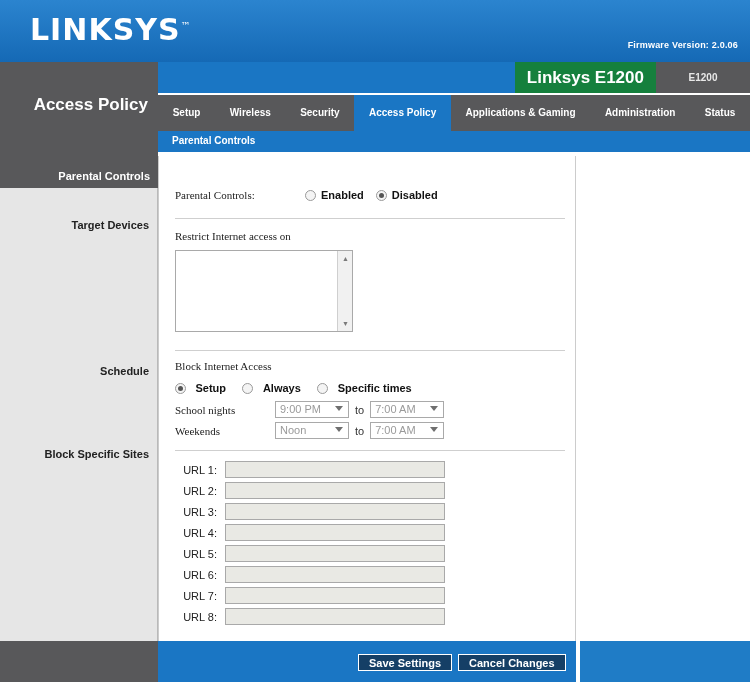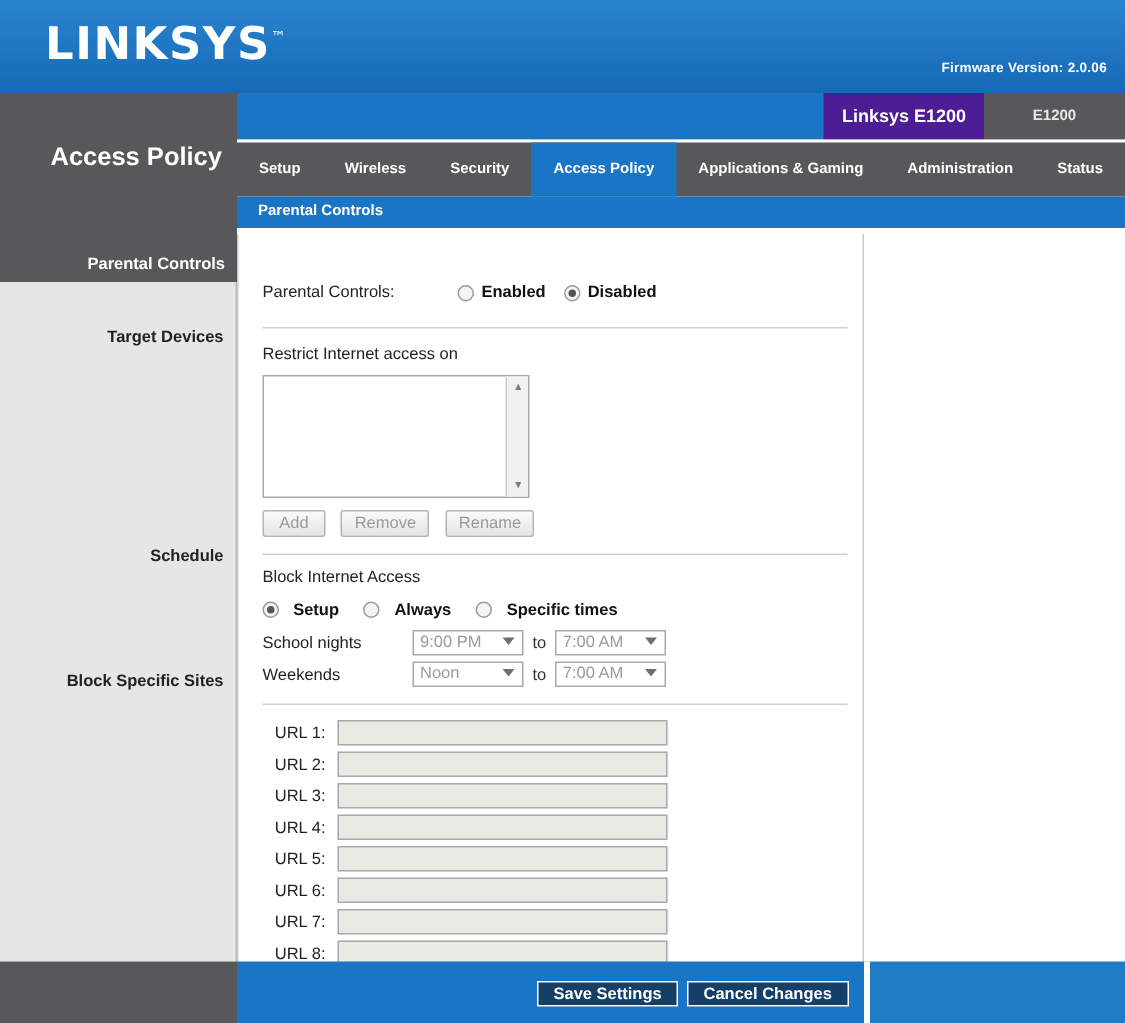--- a/index.html
+++ b/index.html
@@ -60,23 +60,23 @@
   .modelstrip {
     position: absolute; left: 158px; top: 62px;
     width: 592px; height: 31px;
     background: #1a76c4;
   }
   .model-primary {
     position: absolute; right: 94px; top: 0;
     height: 31px; line-height: 31px;
     padding: 0 12px;
     color: #ffffff;
-    font-size: 12px;
-    font-weight: bold;
-    background: #4c1d95;
+    font-size: 17px;
+    font-weight: bold;
+    background: #15803d;
   }
   .model-secondary {
     position: absolute; right: 0; top: 0;
     width: 94px; height: 31px; line-height: 31px;
     text-align: center;
     color: #e8e8e8;
     font-size: 10px;
     font-weight: bold;
     background: #58585a;
   }
@@ -160,20 +160,21 @@
     border-left: 1px solid #cccccc;
     border-right: 1px solid #cccccc;
   }
   .inner { position: absolute; left: 16px; top: 0; width: 390px; }
 
   .hr { height: 1px; background: #cfcfcf; margin: 0; }
 
   .row-label {
     color: #222222;
     font-size: 11px;
+    font-family: Liberation Serif, serif;
   }
 
   
   .radio {
     display: inline-block;
     width: 11px; height: 11px;
     border-radius: 50%;
     border: 1px solid #9a9a9a;
     background: #f4f4f4;
     vertical-align: -2px;
@@ -387,25 +388,20 @@
       <div style="height:11px;"></div>
       <div class="row-label">Restrict Internet access on</div>
       <div style="height:8px;"></div>
       <div class="listbox">
         <div class="scrollbar">
           <div class="sb-arrow up">▲</div>
           <div class="sb-arrow down">▼</div>
         </div>
       </div>
       <div style="height:7px;"></div>
-      <div>
-        <span class="btn-sm">Add</span>
-        <span class="btn-sm">Remove</span>
-        <span class="btn-sm">Rename</span>
-      </div>
       <div style="height:11px;"></div>
       <div class="hr"></div>
 
       <div style="height:9px;"></div>
       <div class="row-label">Block Internet Access</div>
       <div style="height:6px;"></div>
       <div>
         <span class="radio on"></span>
         <span class="radio-text">Setup</span>
         <span class="radio"></span>

